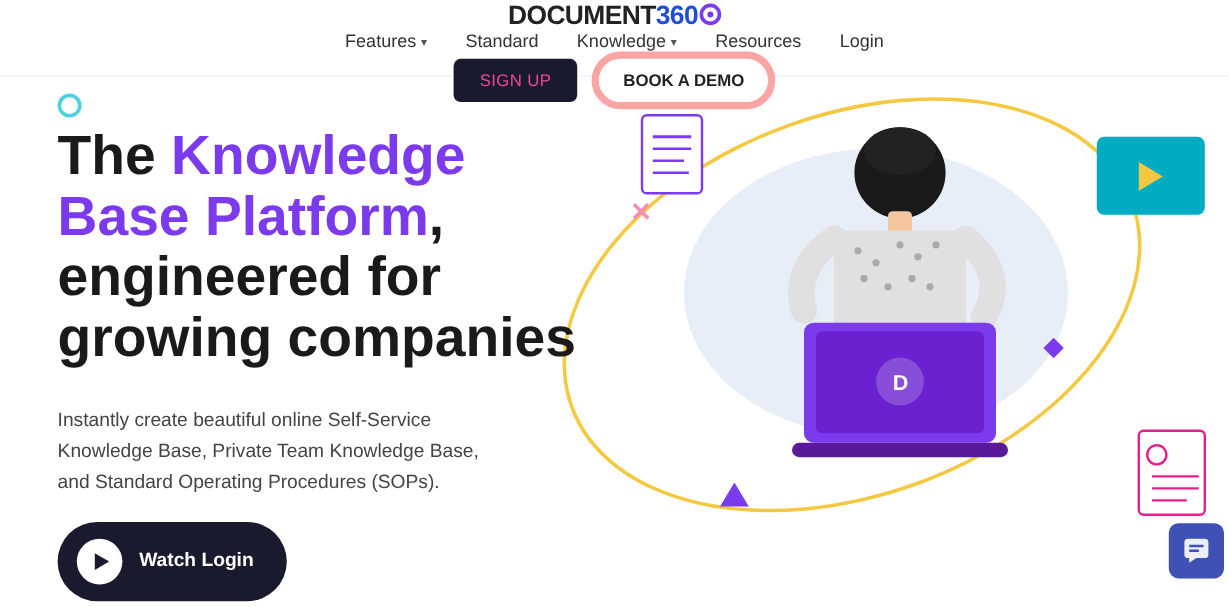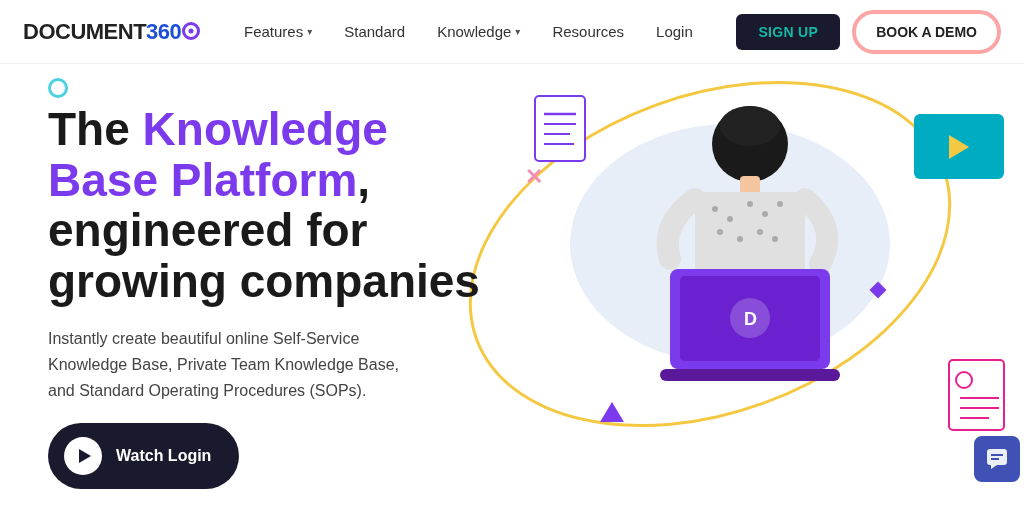--- a/index.html
+++ b/index.html
@@ -3,26 +3,27 @@
   <meta charset="utf-8">
   <style>
     * { margin: 0; padding: 0; box-sizing: border-box; }
     body { font-family: -apple-system, BlinkMacSystemFont, 'Segoe UI', sans-serif; background: #fff; overflow: hidden; width: 1024px; height: 506px; }
 
     
     .navbar {
       display: flex;
       align-items: center;
       justify-content: space-between;
-      padding: 0 23px;
+      padding: 0 48px;
       height: 64px;
       border-bottom: 1px solid #f0f0f0;
       position: relative;
       z-index: 10;
       background: #fff;
+      flex-direction: column;
     }
     .logo {
       display: flex;
       align-items: center;
       font-weight: 800;
       font-size: 22px;
       color: #333;
       letter-spacing: -0.5px;
     }
     .logo-doc { color: #222; font-weight: 800; }
@@ -66,33 +67,33 @@
       color: #555;
     }
 
     .nav-actions {
       display: flex;
       align-items: center;
       gap: 12px;
     }
     .btn-signup {
       background: #1a1a2e;
-      color: #14b8a6;
+      color: #ec4899;
       border: none;
       padding: 10px 22px;
       border-radius: 6px;
       font-size: 14px;
-      font-weight: 700;
+      font-weight: 400;
       cursor: pointer;
       letter-spacing: 0.3px;
     }
     .btn-demo {
       background: #fff;
       color: #222;
-      border: 4px solid #fca5a5;
+      border: 6px solid #fca5a5;
       padding: 10px 20px;
       border-radius: 24px;
       font-size: 14px;
       font-weight: 600;
       cursor: pointer;
     }
 
     
     .hero {
       display: flex;
@@ -107,21 +108,21 @@
       padding: 40px 40px 40px 48px;
       position: relative;
       z-index: 2;
     }
 
     .hero-headline {
       font-size: 46px;
       font-weight: 800;
       line-height: 1.1;
       color: #1a1a1a;
-      margin-bottom: 20px;
+      margin-bottom: 32px;
     }
     .hero-headline .purple { color: #7c3aed; }
 
     .hero-subtext {
       font-size: 16px;
       color: #444;
       line-height: 1.6;
       max-width: 380px;
       margin-bottom: 20px;
     }

